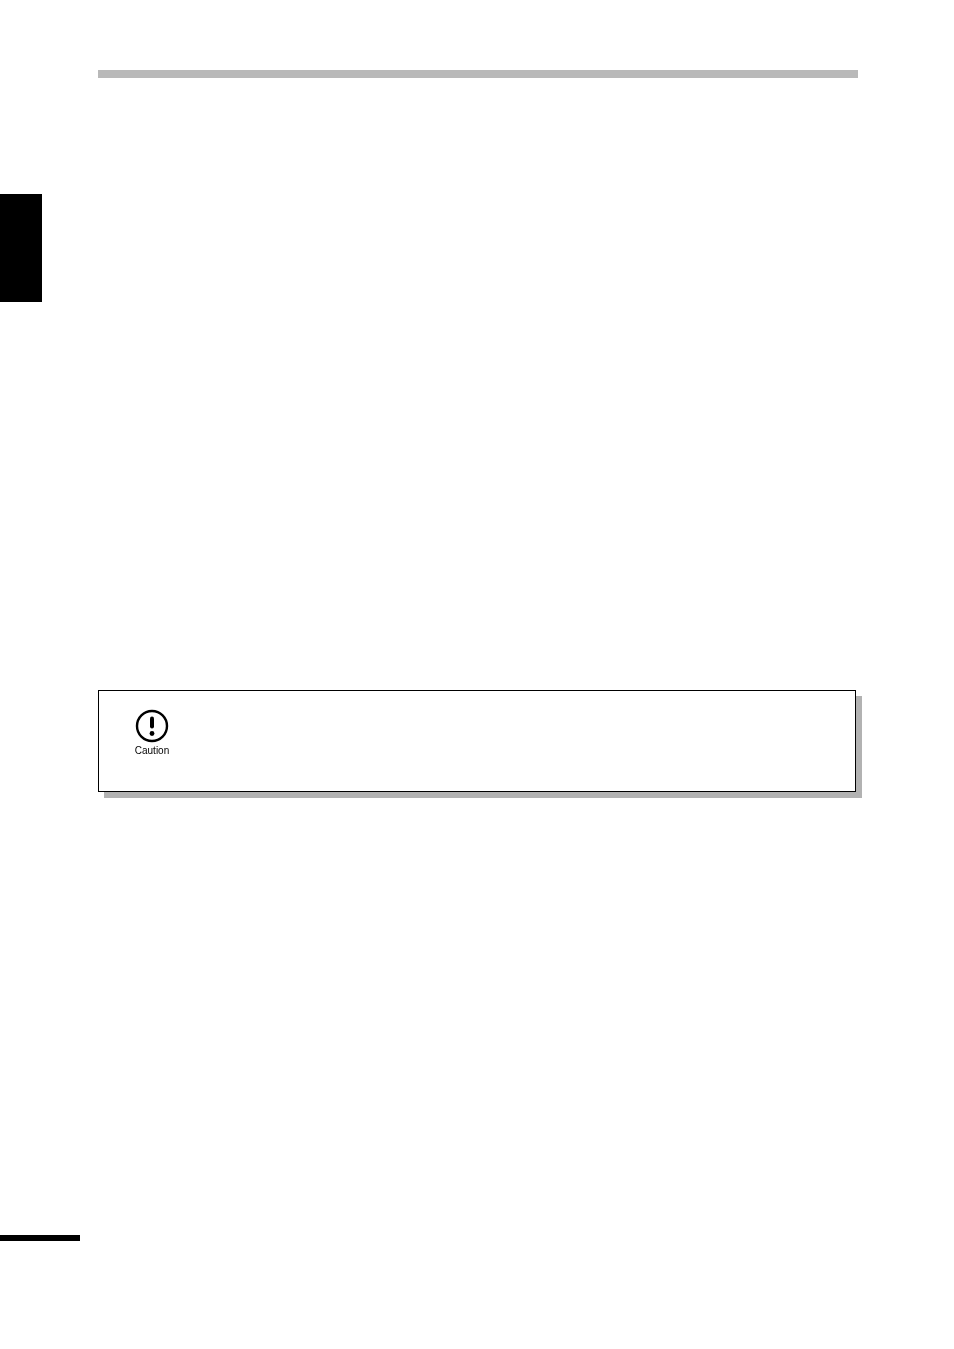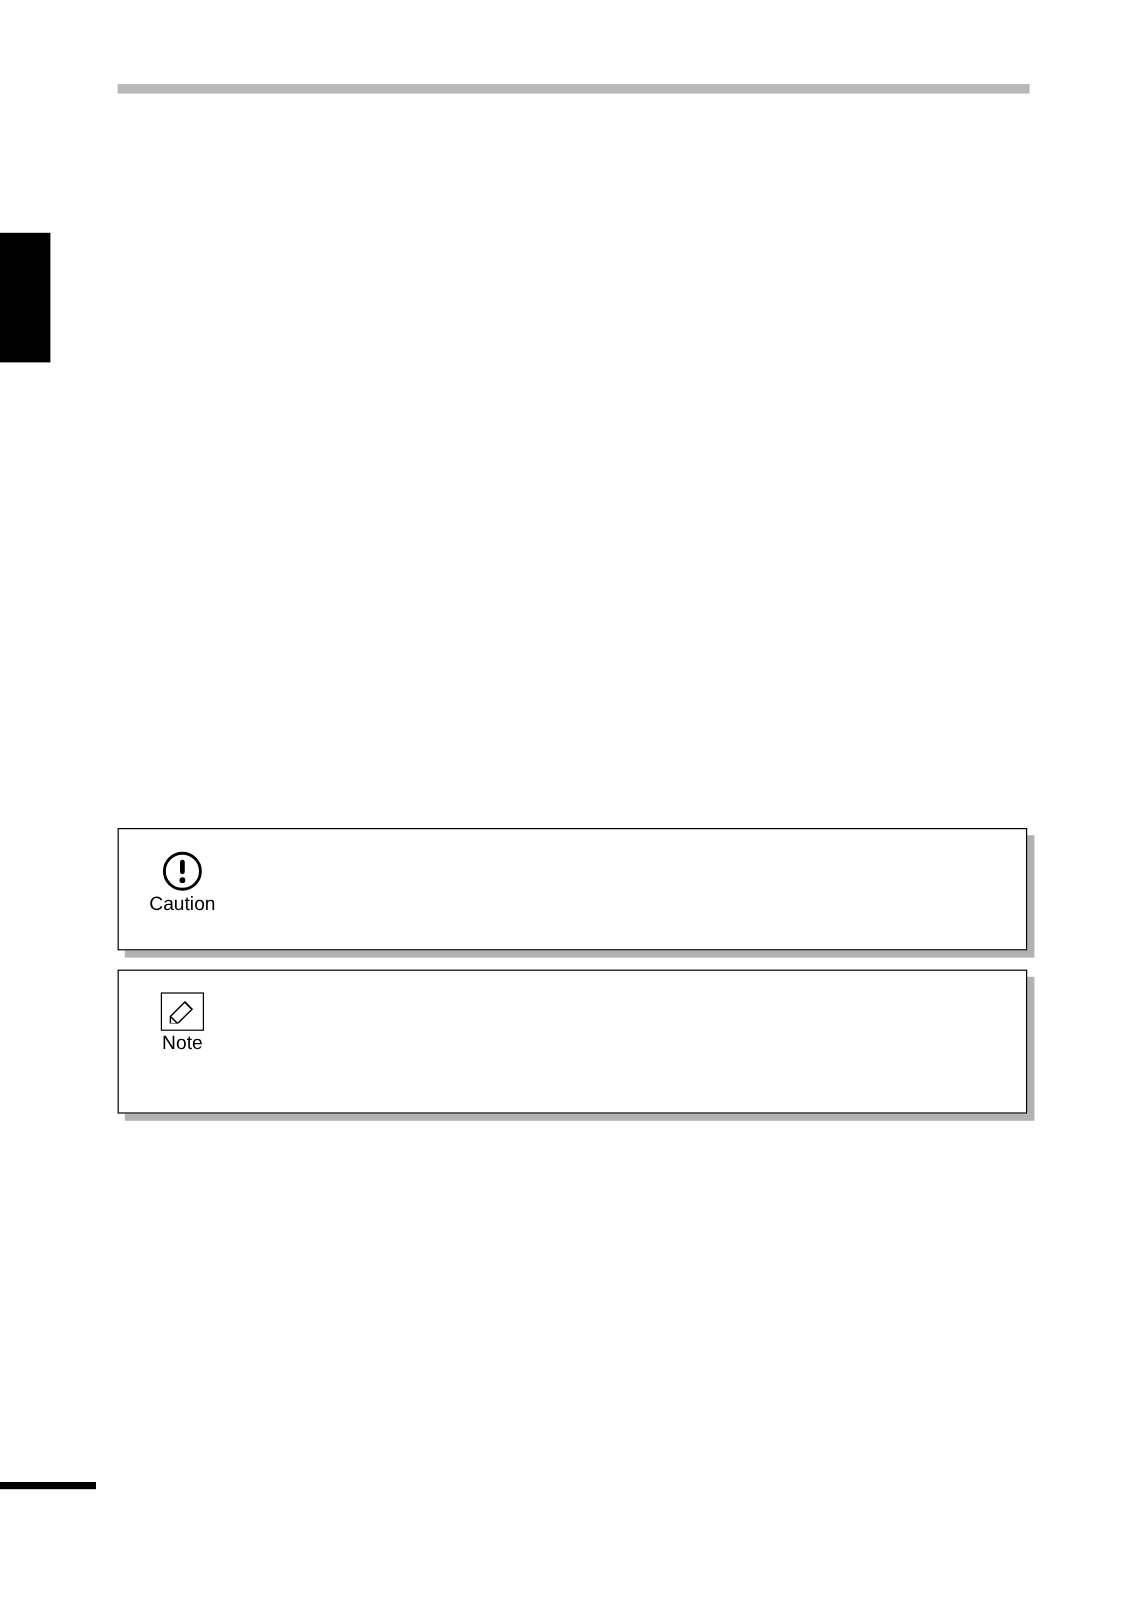--- a/index.html
+++ b/index.html
@@ -61,21 +61,21 @@
   .callout.note .callout-inner { min-height: 78px; }
 
   .icon-col {
     width: 54px;
     flex: 0 0 54px;
     display: flex;
     flex-direction: column;
     align-items: center;
   }
   .icon-caption {
-    font-size: 16px;
+    font-size: 10px;
     margin-top: 2px;
     color: #000;
   }
   .note-icon-box {
     width: 34px;
     height: 30px;
     border: 1px solid #000;
     display: flex;
     align-items: center;
     justify-content: center;
@@ -108,33 +108,16 @@
             <circle cx="17" cy="17" r="15" fill="none" stroke="#000" stroke-width="2.4"></circle>
             <rect x="15" y="7.5" width="4" height="12" rx="2" fill="#000"></rect>
             <circle cx="17" cy="24.5" r="2.4" fill="#000"></circle>
           </svg>
           <div class="icon-caption">Caution</div>
         </div>
       </div>
     </div>
   </div>
 
-  <div class="callout note">
-    <div class="callout-shadow"></div>
-    <div class="callout-box">
-      <div class="callout-inner">
-        <div class="icon-col">
-          <div class="note-icon-box">
-            <svg width="24" height="20" viewBox="0 0 24 20">
-              <path d="M2 14 L14 2 L20 8 L8 20 L2 20 Z" fill="none" stroke="#000" stroke-width="1.2"></path>
-              <path d="M2 14 L8 20" fill="none" stroke="#000" stroke-width="1.2"></path>
-              <path d="M14 2 L20 8" fill="none" stroke="#000" stroke-width="1.2"></path>
-            </svg>
-          </div>
-          <div class="icon-caption">Note</div>
-        </div>
-      </div>
-    </div>
-  </div>
 
   <div class="bottom-rule"></div>
 
 </div>
 
 </body></html>

